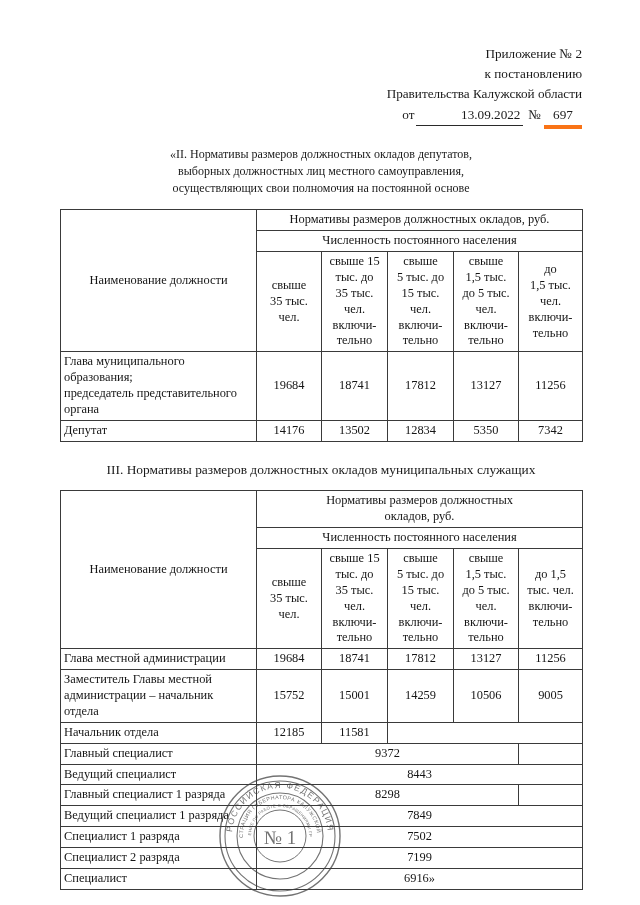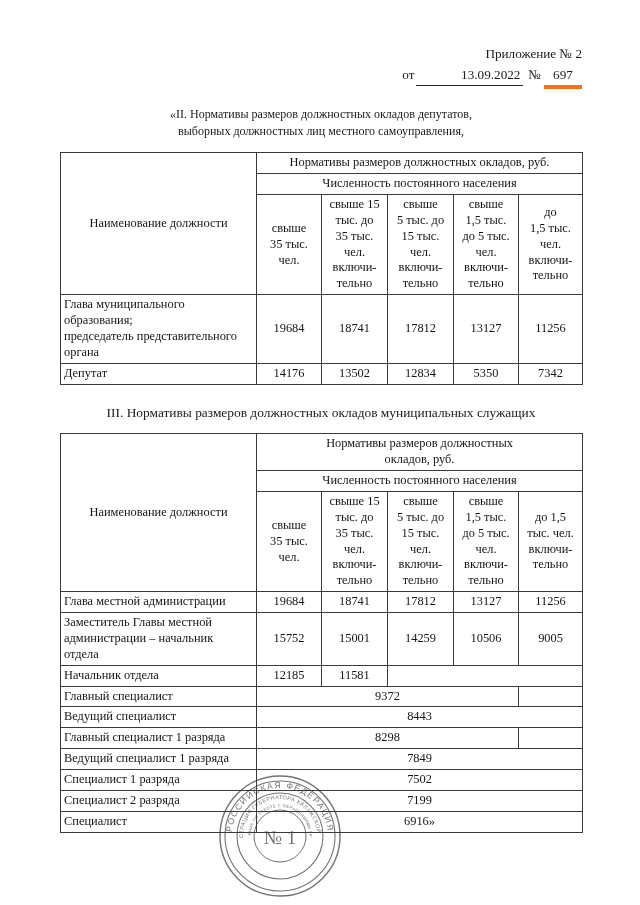--- a/index.html
+++ b/index.html
@@ -104,28 +104,31 @@
   }
   .stamp svg { display: block; }
 </style>
 </head>
 <body>
 
 <div class="page">
 
   <div class="appendix-block">
     <span class="ln">Приложение № 2</span>
+    <span class="ln">к постановлению</span>
+    <span class="ln">Правительства Калужской области</span>
     <span class="date-line">
       <span class="lbl">от</span><span class="ul-long">13.09.2022</span><span class="nomer">№</span><span class="ul-num">697</span>
     </span>
   </div>
 
   <div class="title-2">
     <span class="ln">«II. Нормативы размеров должностных окладов депутатов,</span>
     <span class="ln">выборных должностных лиц местного самоуправления,</span>
+    <span class="ln">осуществляющих свои полномочия на постоянной основе</span>
   </div>
 
   <table class="doc t1">
     <colgroup>
       <col style="width:196px">
         <col style="width:65px">
         <col style="width:66px">
       <col style="width:66px">
         <col style="width:65px">
         <col style="width:64px">

